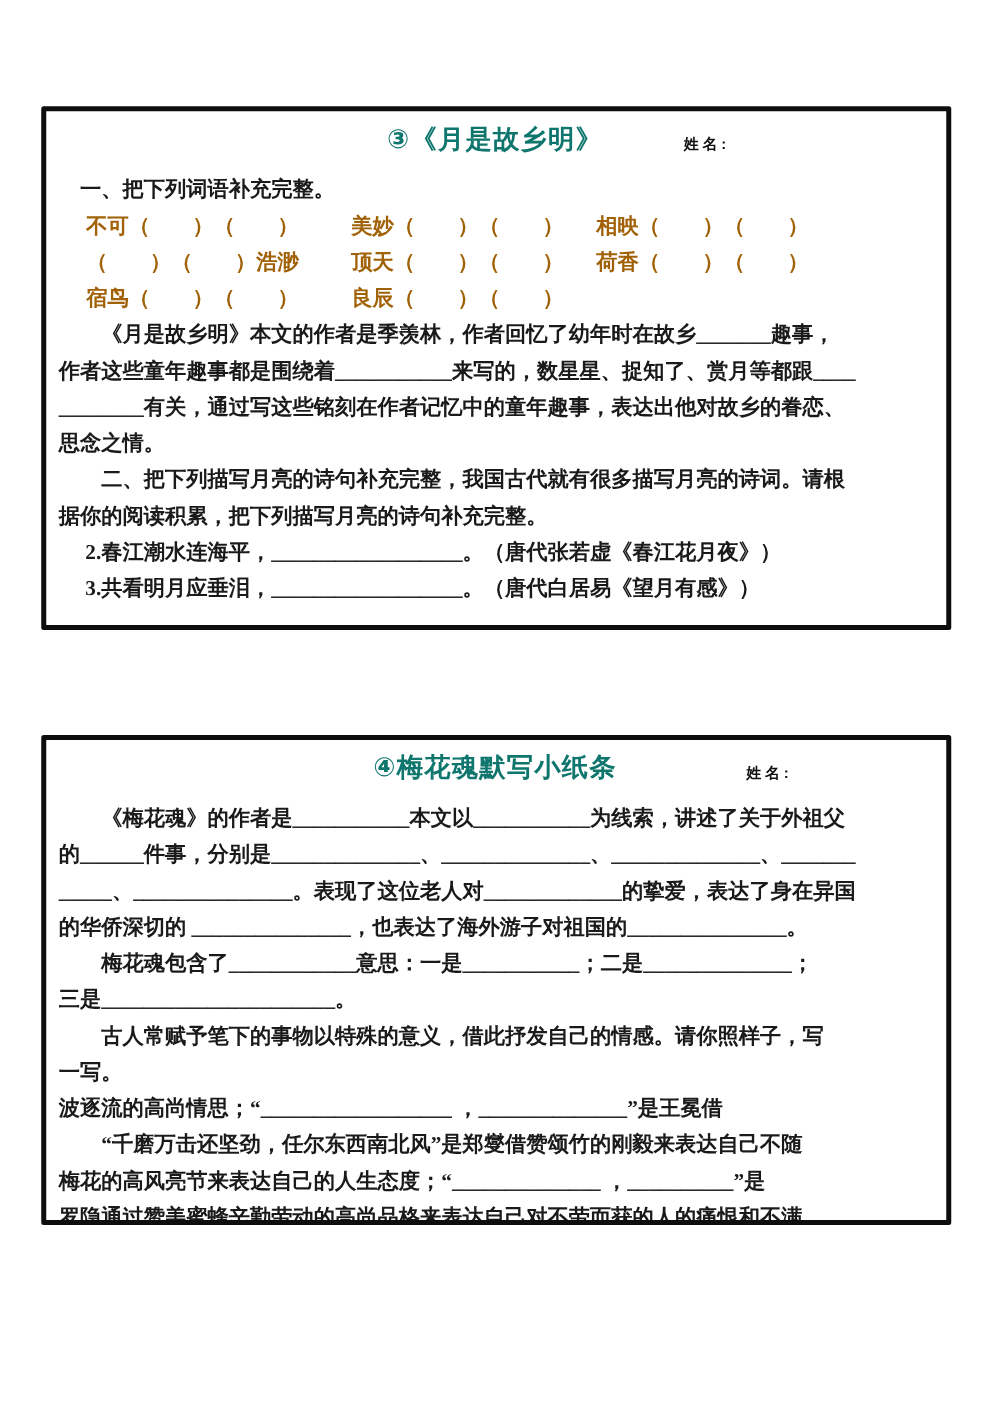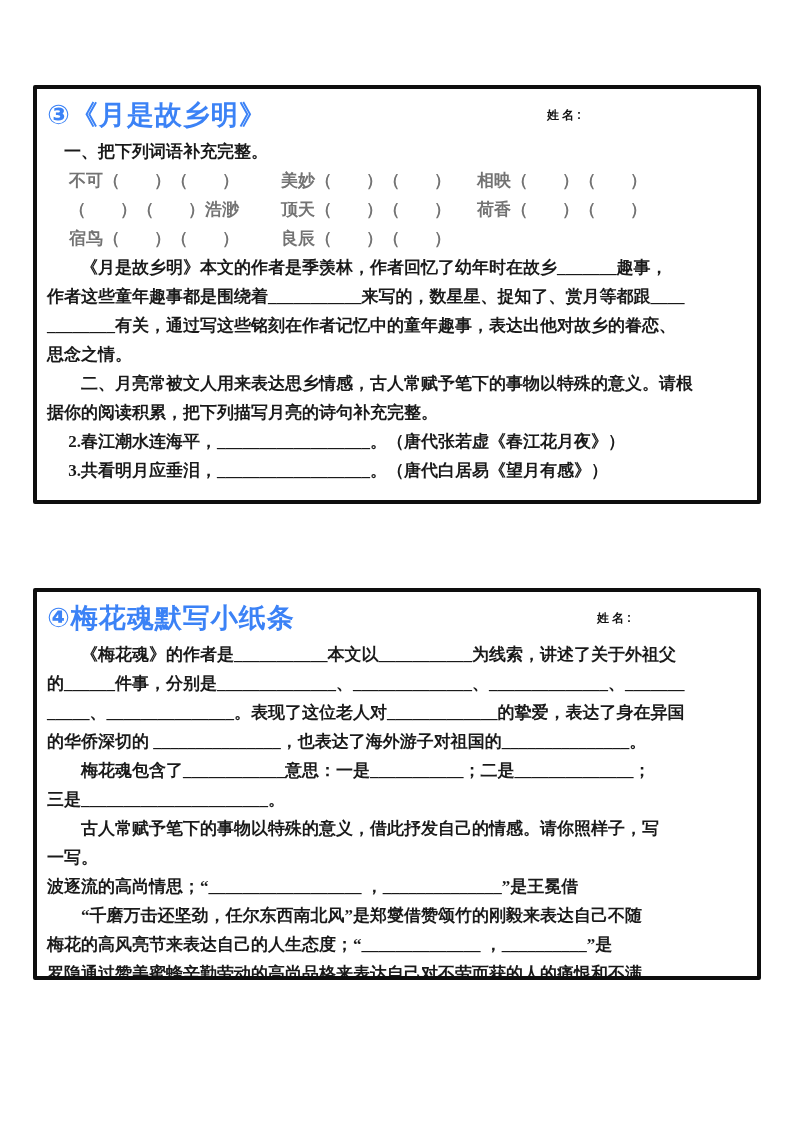--- a/index.html
+++ b/index.html
@@ -4,32 +4,32 @@
 <style>
   html,body{margin:0;padding:0;background:#ffffff;}
   .sheet{position:relative;width:793px;height:1122px;background:#ffffff;overflow:hidden;
          font-family:"Liberation Serif","DejaVu Serif",serif;}
   .box{position:absolute;left:33px;width:728px;box-sizing:border-box;
        border:4px solid #0e0e0e;border-radius:2px;background:#ffffff;
        padding:6px 12px 0 10px;overflow:hidden;}
   .box-1{top:85px;height:419px;}
   .box-2{top:588px;height:392px;}
   .hdr{position:relative;height:42px;}
-  .hdr .title{position:absolute;left:0;right:0;top:2px;
+  .hdr .title{position:absolute;left:0;right:0;top:2px;text-align:center;
        font-family:"Liberation Sans","DejaVu Sans",sans-serif;
-       font-weight:bold;font-size:27px;letter-spacing:1px;color:#3b82f6;}
+       font-weight:bold;font-size:21px;letter-spacing:1px;color:#0f766e;}
   .hdr .name{position:absolute;top:12px;
        font-family:"Liberation Sans","DejaVu Sans",sans-serif;
        font-weight:bold;font-size:12px;letter-spacing:3px;color:#111;}
   .box-1 .name{left:500px;}
   .box-2 .name{left:550px;}
   .line{font-size:17px;line-height:29px;font-weight:600;color:#1a1a1a;
         white-space:nowrap;margin:0;}
   .wrow{display:grid;grid-template-columns:212px 196px auto;padding-left:22px;}
-  .wrow .cell{font-size:17px;line-height:29px;font-weight:600;color:#737373;white-space:nowrap;}
+  .wrow .cell{font-size:17px;line-height:29px;font-weight:600;color:#a16207;white-space:nowrap;}
 </style>
 </head>
 <body>
 
 <div class="sheet">
 
   <section class="box box-1">
     <div class="hdr">
       <div class="title">③《月是故乡明》</div>
       <span class="name">姓名:</span>
@@ -51,21 +51,21 @@
       <span class="cell">宿鸟（　　）（　　）</span>
       <span class="cell">良辰（　　）（　　）</span>
       <span class="cell"></span>
     </div>
 
     <p class="line">　　《月是故乡明》本文的作者是季羡林，作者回忆了幼年时在故乡_______趣事，</p>
     <p class="line">作者这些童年趣事都是围绕着___________来写的，数星星、捉知了、赏月等都跟____</p>
     <p class="line">________有关，通过写这些铭刻在作者记忆中的童年趣事，表达出他对故乡的眷恋、</p>
     <p class="line">思念之情。</p>
 
-    <p class="line">　　二、月亮常被文人用来表达思乡情感，古人常赋予笔下的事物以特殊的意义。请根</p>
+    <p class="line">　　二、把下列描写月亮的诗句补充完整，我国古代就有很多描写月亮的诗词。请根</p>
     <p class="line">据你的阅读积累，把下列描写月亮的诗句补充完整。</p>
 
     <p class="line">　 2.春江潮水连海平，__________________。（唐代张若虚《春江花月夜》）</p>
     <p class="line">　 3.共看明月应垂泪，__________________。（唐代白居易《望月有感》）</p>
   </section>
 
   <section class="box box-2">
     <div class="hdr">
       <div class="title">④梅花魂默写小纸条</div>
       <span class="name">姓名:</span>

